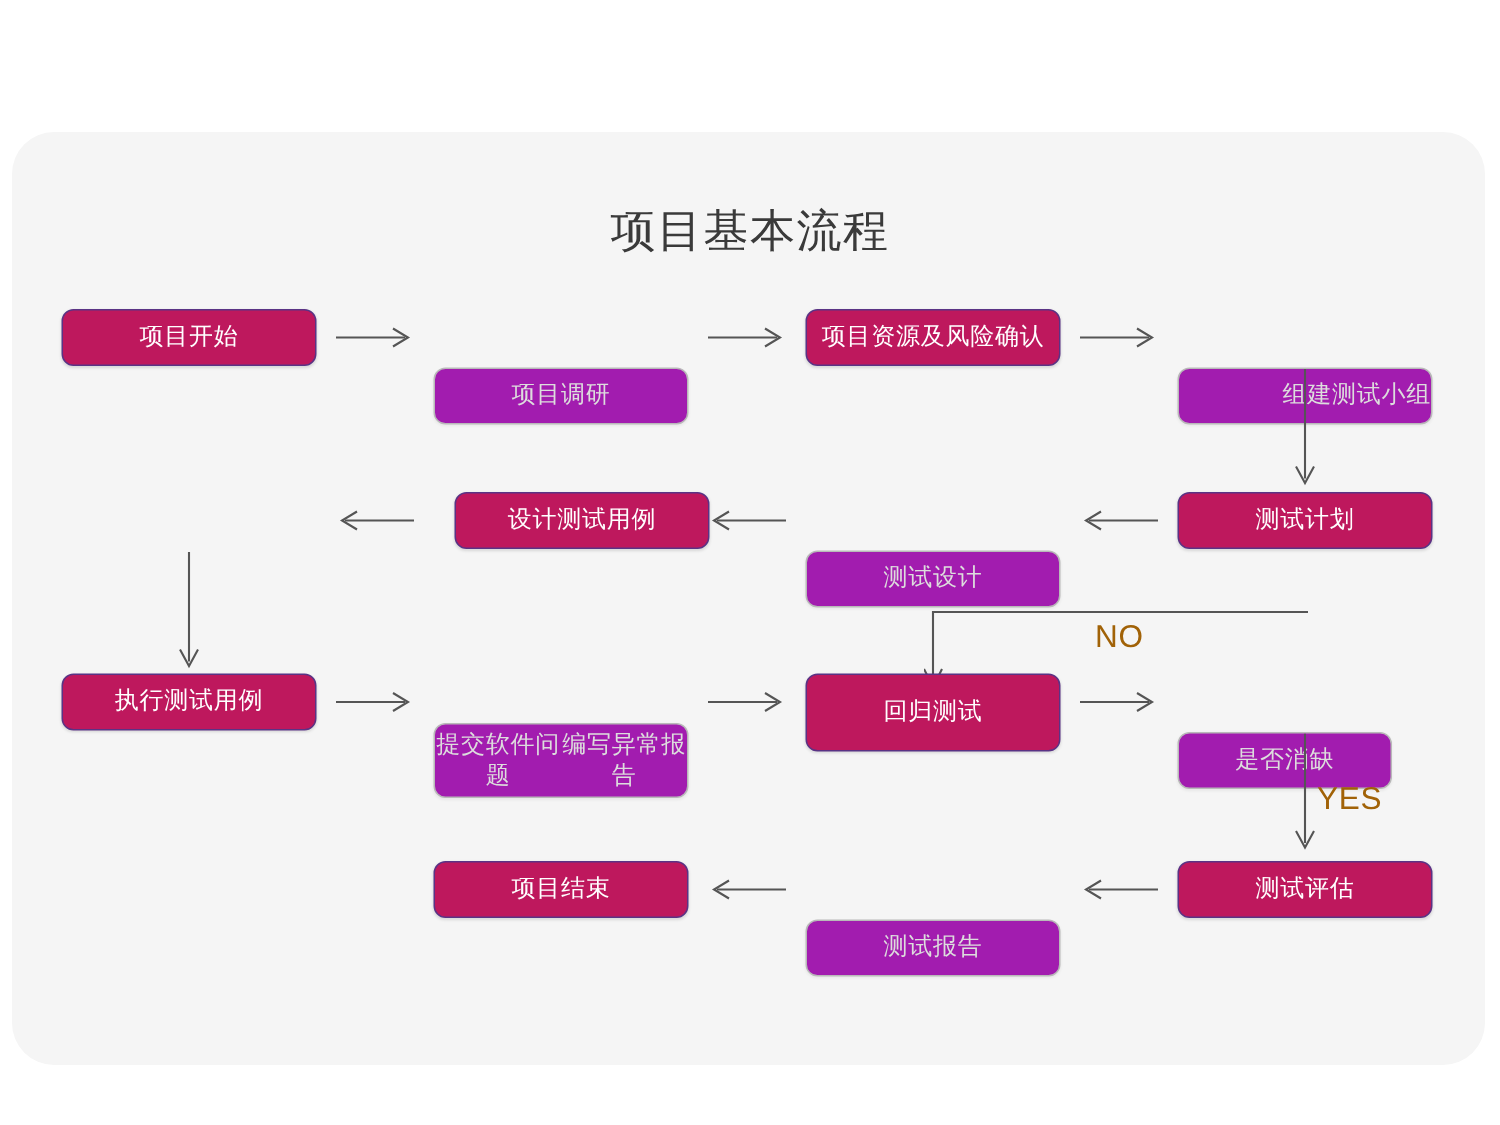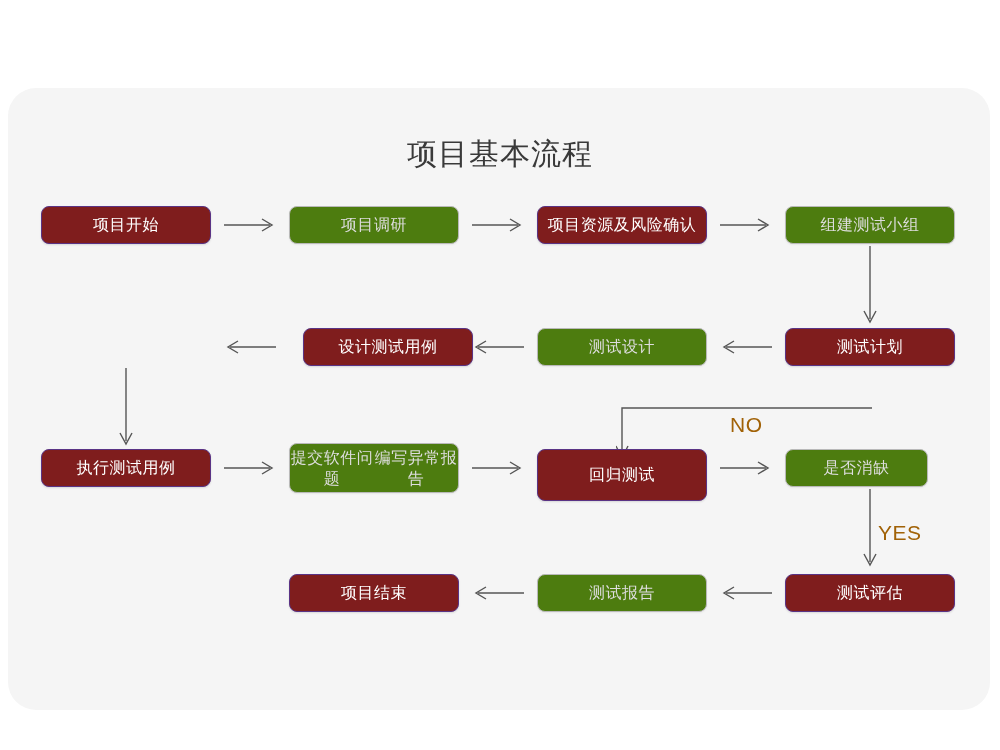--- a/index.html
+++ b/index.html
@@ -51,30 +51,31 @@
     display: flex;
     align-items: center;
     justify-content: center;
     text-align: center;
     font-size: 16px;
     line-height: 22px;
     letter-spacing: 0.5px;
     user-select: none;
   }
   .node.purple {
-    background: #7f1d1d;
+    background: #be185d;
     border: 1px solid #5a3385;
     color: #ffffff;
     box-shadow: 0 1px 2px rgba(0,0,0,0.12);
   }
   .node.gray {
-    background: #4d7c0f;
+    background: #a21caf;
     border: 1px solid #b9b9b9;
     color: #dddddd;
     box-shadow: 0 1px 2px rgba(0,0,0,0.06);
+    margin-top: 39px;
   }
 
   .arrow-h, .arrow-v, .elbow {
     position: absolute;
     overflow: visible;
   }
   .arrow-h svg, .arrow-v svg, .elbow svg { display: block; }
 
   .edge-label {
     position: absolute;
@@ -119,21 +120,21 @@
     <span>项目资源及风险确认</span>
   </div>
 
   <div class="arrow-h" style="left:720px; top:215px; width:52px; height:20px;">
     <svg width="52" height="20" viewBox="0 0 52 20">
       <line x1="0" y1="10" x2="46" y2="10" stroke="#555555" stroke-width="1.4"></line>
       <polyline points="38,4 48,10 38,16" fill="none" stroke="#555555" stroke-width="1.4"></polyline>
     </svg>
   </div>
 
-  <div class="node gray" style="left:785px; top:206px; width:170px; height:38px;">
+  <div class="node gray" style="left:785px; top:206px; width:170px; height:38px;justify-content:flex-end;">
     <span>组建测试小组</span>
   </div>
 
   <div class="arrow-v" style="left:858px; top:246px; width:24px; height:80px;">
     <svg width="24" height="80" viewBox="0 0 24 80">
       <line x1="12" y1="0" x2="12" y2="73" stroke="#555555" stroke-width="1.4"></line>
       <polyline points="6,65 12,76 18,65" fill="none" stroke="#555555" stroke-width="1.4"></polyline>
     </svg>
   </div>
 

